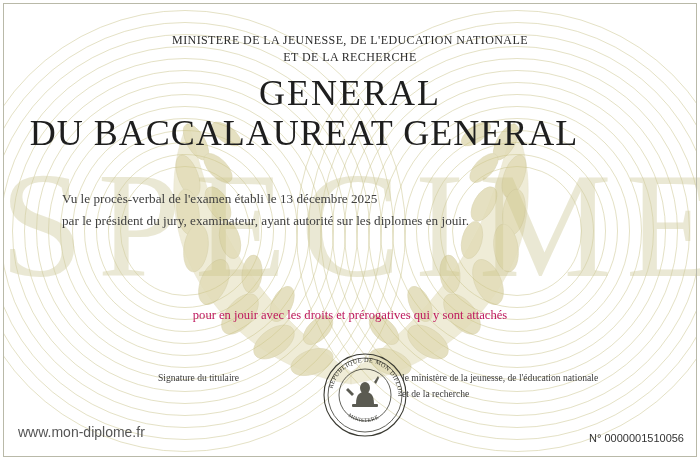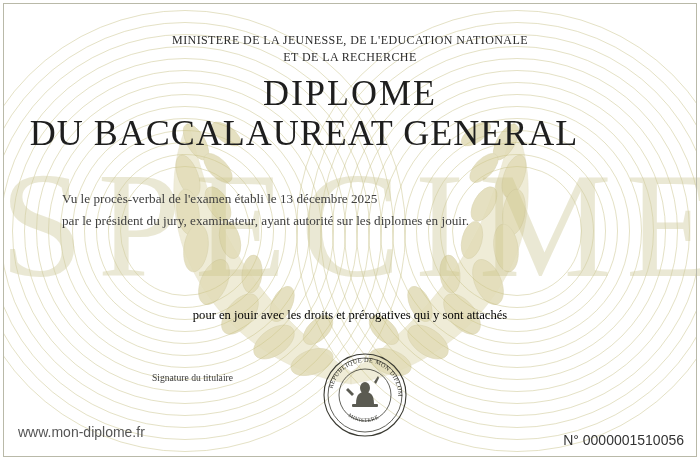--- a/index.html
+++ b/index.html
@@ -113,27 +113,27 @@
     color: #404040;
   }
   .body-block .line { display: block; white-space: nowrap; }
 
   .conferred {
     position: absolute;
     left: 0; top: 308px;
     width: 700px;
     text-align: center;
     font-size: 12.6px;
-    color: #000000;
+    color: #be185d;
   }
 
   
   .sig-left {
     position: absolute;
-    left: 152px;
+    left: 158px;
     top: 372px;
     font-size: 9.6px;
     color: #3a3a3a;
   }
   .sig-right {
     position: absolute;
     left: 402px;
     top: 370px;
     width: 240px;
     font-size: 9.6px;
@@ -158,21 +158,21 @@
     top: 424px;
     font-family: Liberation Sans, sans-serif;
     font-size: 14px;
     color: #555;
   }
   .footer-right {
     position: absolute;
     right: 16px;
     top: 432px;
     font-family: "Liberation Sans", sans-serif;
-    font-size: 14px;
+    font-size: 11px;
     color: #333;
     text-align: right;
   }
 </style>
 </head>
 <body>
 
 <div id="page">
 
   <div class="guilloche">
@@ -256,31 +256,35 @@
     </svg>
   </div>
 
   <div class="border-outer"></div>
 
   <div class="ministry">
     <span class="l1">MINISTERE DE LA JEUNESSE, DE L'EDUCATION NATIONALE</span>
     <span class="l2">ET DE LA RECHERCHE</span>
   </div>
 
-  <div class="title-1">DIPLOME</div>
+  <div class="title-1">GENERAL</div>
   <div class="title-2">DU BACCALAUREAT GENERAL</div>
 
   <div class="body-block">
     <span class="line">Vu le procès-verbal de l'examen établi le 13 décembre 2025</span>
     <span class="line">par le président du jury, examinateur, ayant autorité sur les diplomes en jouir.</span>
   </div>
 
   <div class="conferred">pour en jouir avec les droits et prérogatives qui y sont attachés</div>
 
   <div class="sig-left">Signature du titulaire</div>
+  <div class="sig-right">
+    <span>le ministère de la jeunesse, de l'éducation nationale</span>
+    <span>et de la recherche</span>
+  </div>
 
   <div class="seal">
     <svg viewBox="0 0 86 86" width="86" height="86" xmlns="http://www.w3.org/2000/svg">
       <defs>
         <path id="sealArcTop" d="M 10,43 a 33,33 0 1,1 66,0"></path>
         <path id="sealArcBottom" d="M 16,43 a 27,27 0 1,0 54,0"></path>
       </defs>
       <circle cx="43" cy="43" r="41" fill="none" stroke="#3a3a32" stroke-width="1.1"></circle>
       <circle cx="43" cy="43" r="37" fill="none" stroke="#3a3a32" stroke-width="0.8"></circle>
       <circle cx="43" cy="43" r="26" fill="none" stroke="#3a3a32" stroke-width="0.8"></circle>

